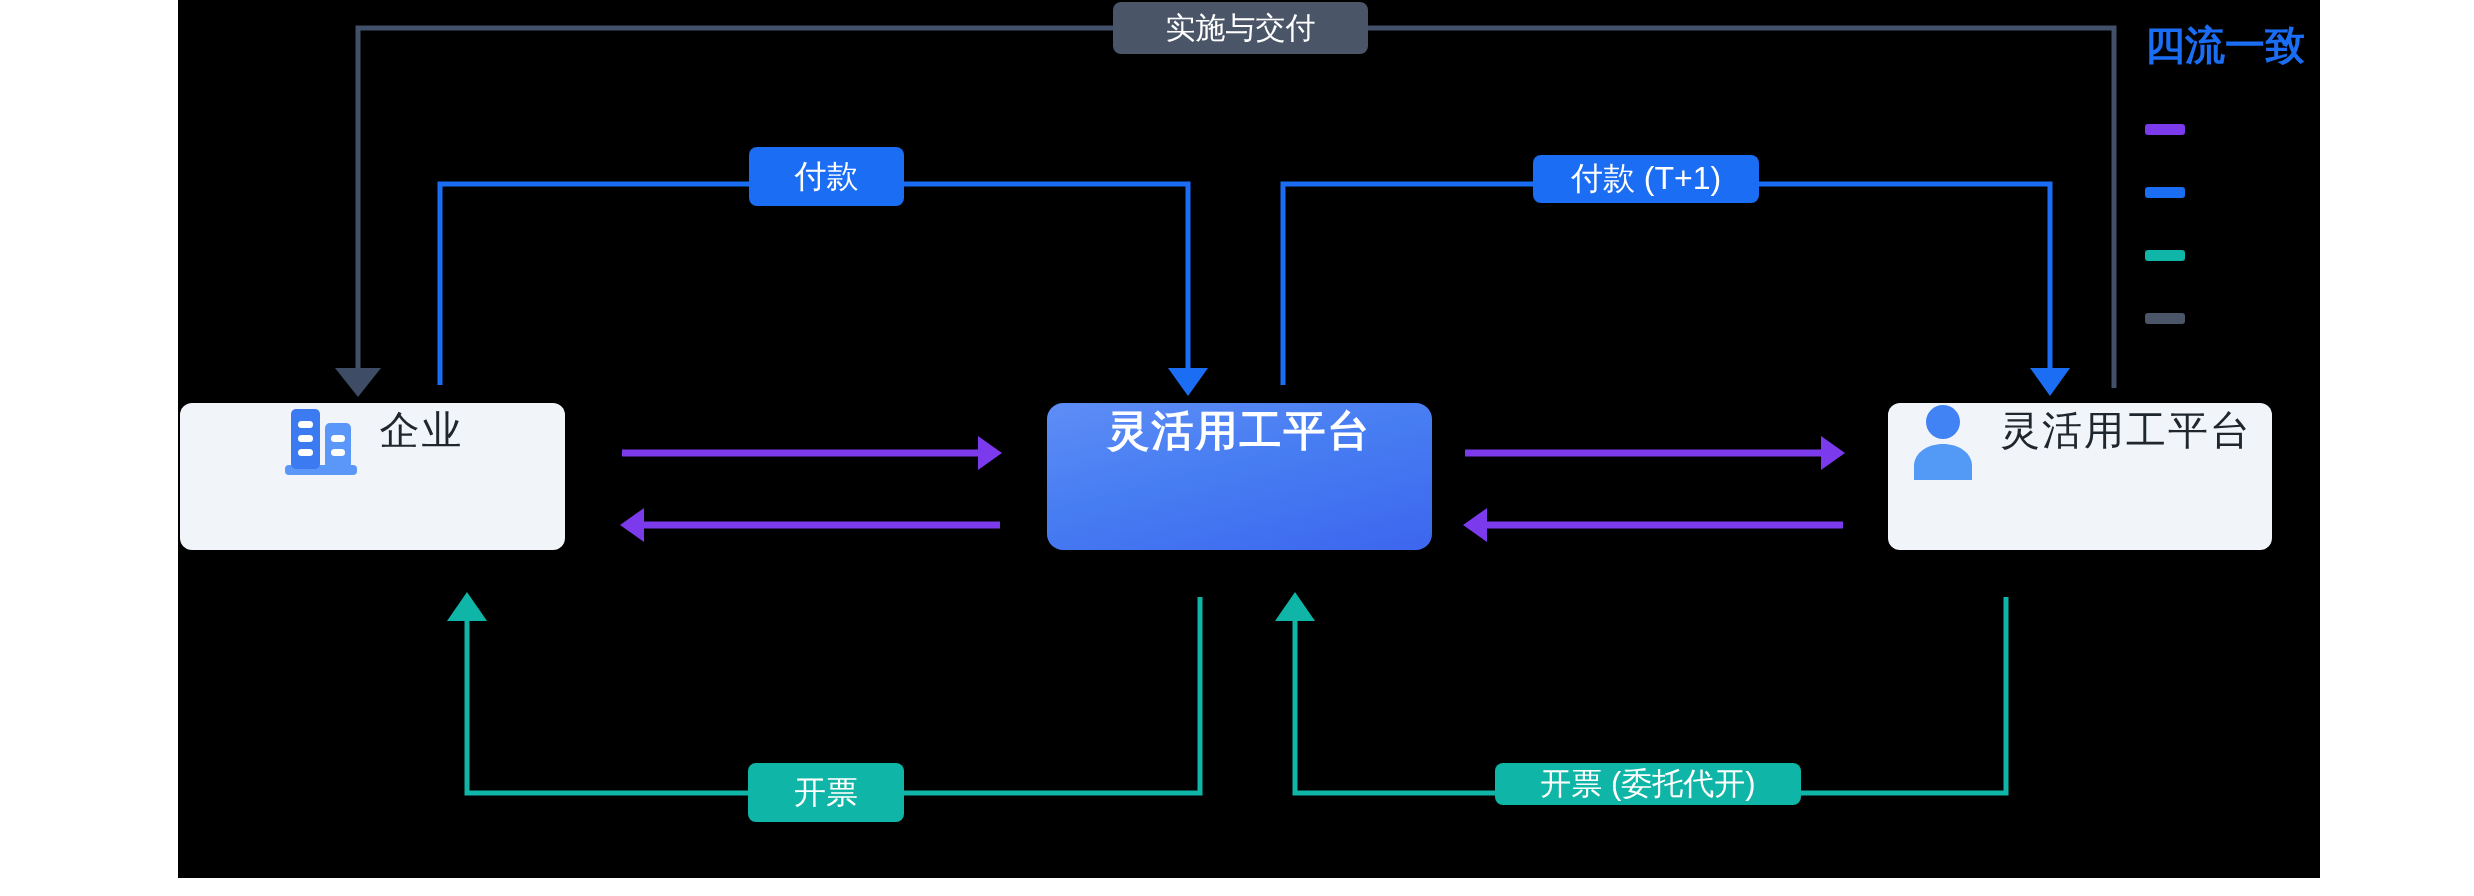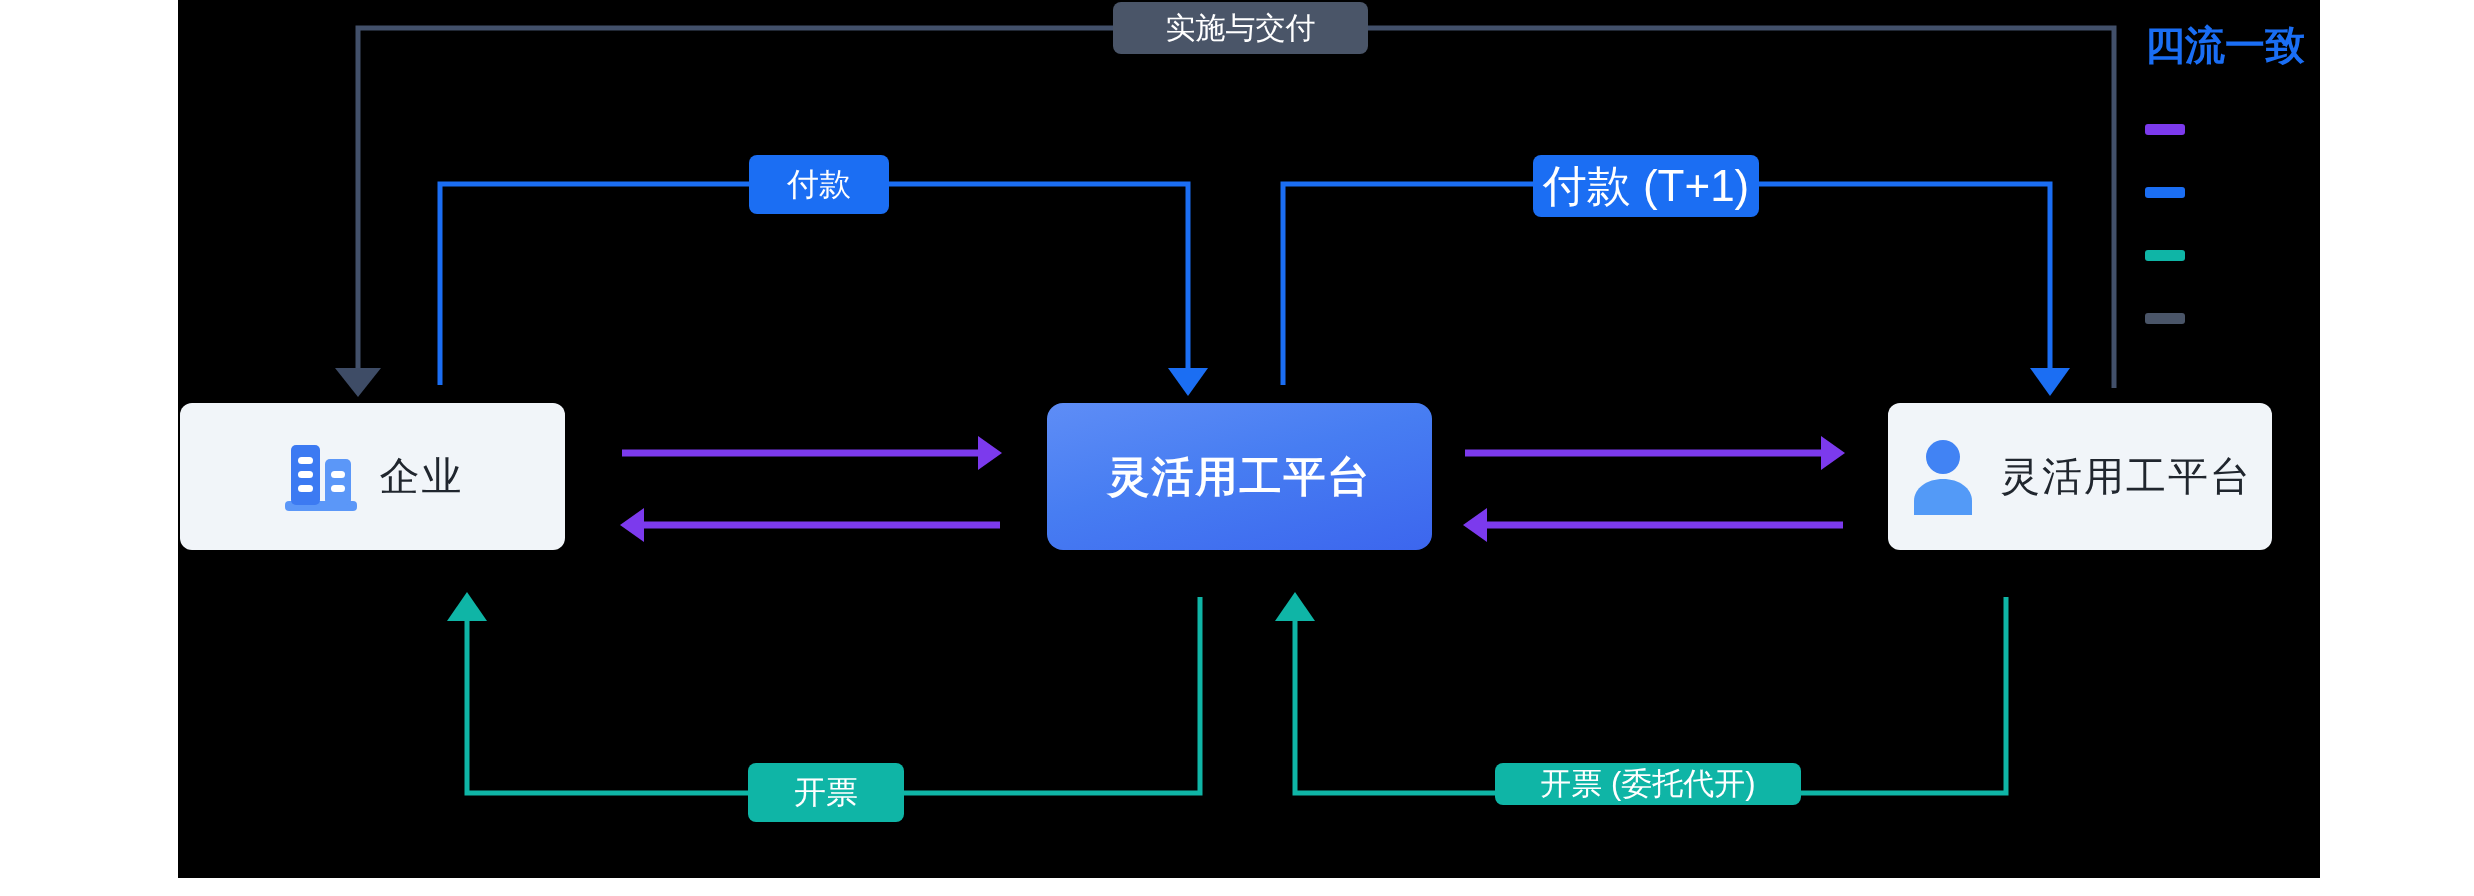--- a/index.html
+++ b/index.html
@@ -2,36 +2,36 @@
 <html><head>
 <meta charset="utf-8">
 <style>
   * { margin:0; padding:0; box-sizing:border-box; }
   html,body { background:#ffffff; }
   body { width:2474px; height:896px; position:relative; font-family:"Liberation Sans", sans-serif; }
   .stage { position:absolute; left:0; top:0; width:2474px; height:896px;padding-left:8px; }
   .canvas { position:absolute; left:178px; top:0; width:2142px; height:878px; background:#000000; overflow:hidden; }
   .wires { position:absolute; left:0; top:0; width:2142px; height:878px; }
 
-  .node { position:absolute; display:flex; align-items:center; justify-content:center; gap:22px; border-radius:12px; }
+  .node { position:absolute; display:flex; align-items:flex-start; justify-content:center; gap:22px; border-radius:12px; }
   .node-light { background:#f1f5f9; color:#20262e; }
   .node-label { font-size:40px; font-weight:500; letter-spacing:2px; white-space:nowrap; }
   .node-enterprise { left:2px; top:403px; width:385px; height:147px; }
   .node-platform  { left:862px; top:403px; width:385px; height:147px;
                     background:linear-gradient(165deg,#5e8df6 0%,#477df2 45%,#3c66ee 100%);
                     border-radius:16px;margin-left:7px; }
   .node-platform .node-label { color:#ffffff; font-weight:700; font-size:42px; }
   .node-individual { left:1710px; top:403px; width:384px; height:147px; }
   .node-icon { display:block; }
 
   .edge-label { position:absolute; display:flex; align-items:center; justify-content:center;
                 color:#ffffff; border-radius:8px; white-space:nowrap; }
   .lbl-delivery { left:935px; top:2px;  width:255px; height:52px; background:#4a5568; font-size:30px; }
-  .lbl-payment  { left:571px; top:155px; width:140px; height:59px; background:#1b6ef3; font-size:32px; }
-  .lbl-payment-t1 { left:1355px; top:155px; width:226px; height:62px; background:#1b6ef3; font-size:44px; }
+  .lbl-payment  { left:571px; top:147px; width:155px; height:59px; background:#1b6ef3; font-size:32px; }
+  .lbl-payment-t1 { left:1355px; top:155px; width:226px; height:48px; background:#1b6ef3; font-size:32px; }
   .lbl-invoice  { left:570px; top:763px; width:156px; height:59px; background:#0fb5a6; font-size:32px; }
   .lbl-invoice-proxy { left:1317px; top:763px; width:306px; height:42px; background:#0fb5a6; font-size:31px; }
 
   .legend { position:absolute; left:1967px; top:18px; width:400px; }
   .legend-title { font-size:40px; font-weight:700; color:#1a6ef5; white-space:nowrap; }
   .legend-swatch { position:absolute; left:0; display:block; }
   .sw-1 { top:106px; } .sw-2 { top:169px; } .sw-3 { top:232px; } .sw-4 { top:295px; }
 </style>
 </head>
 <body>

